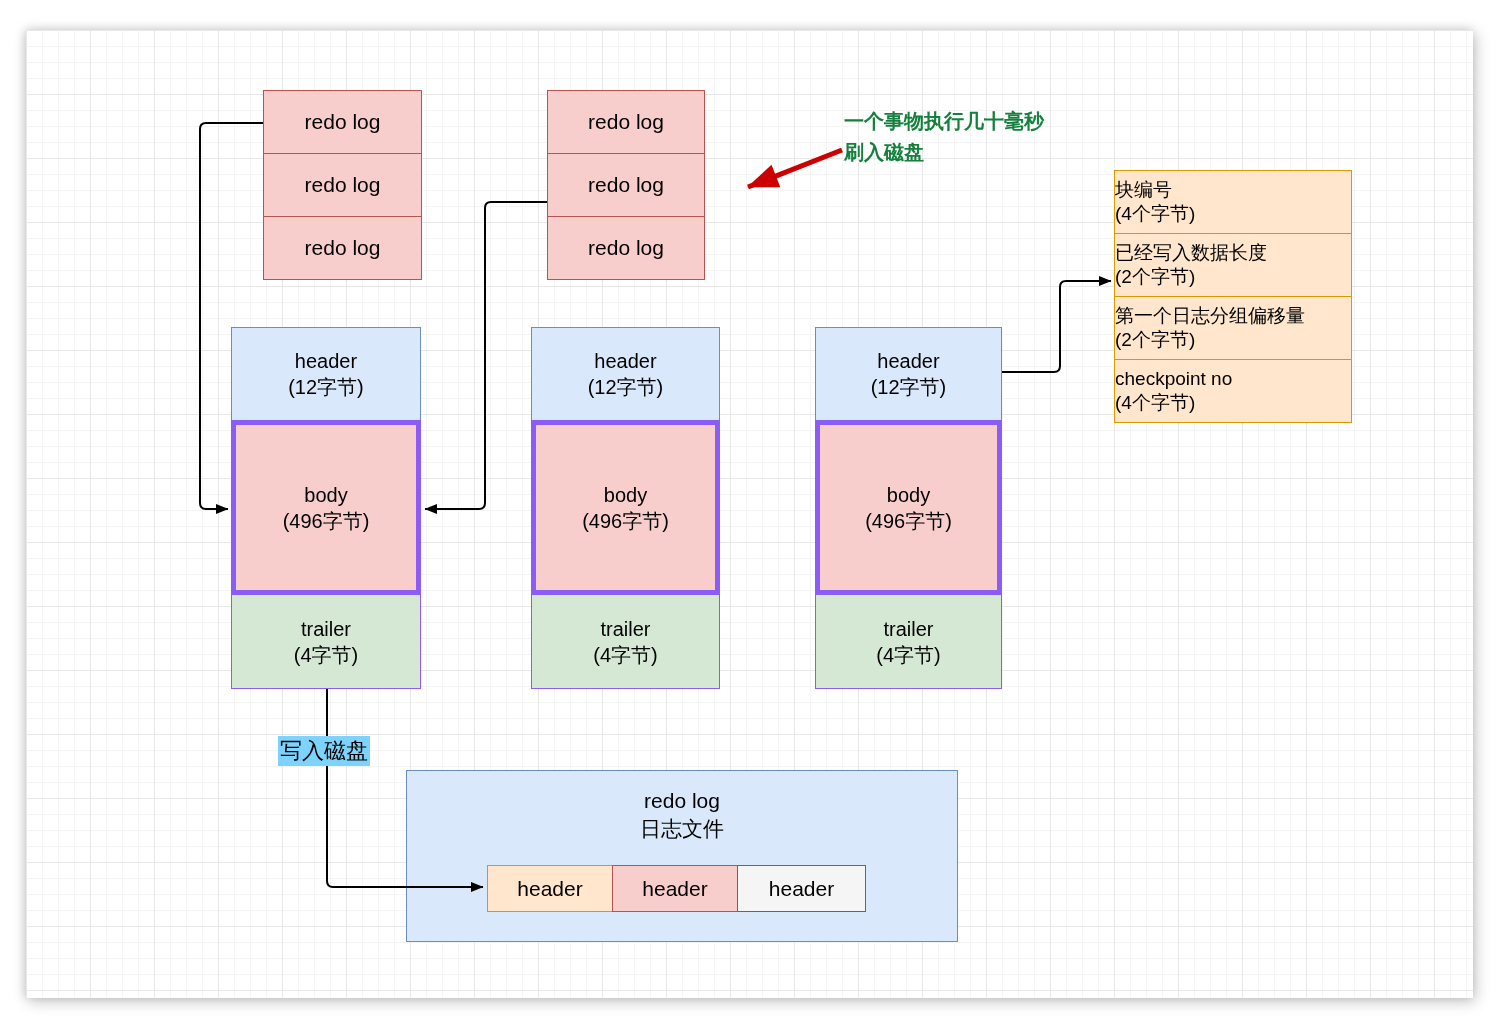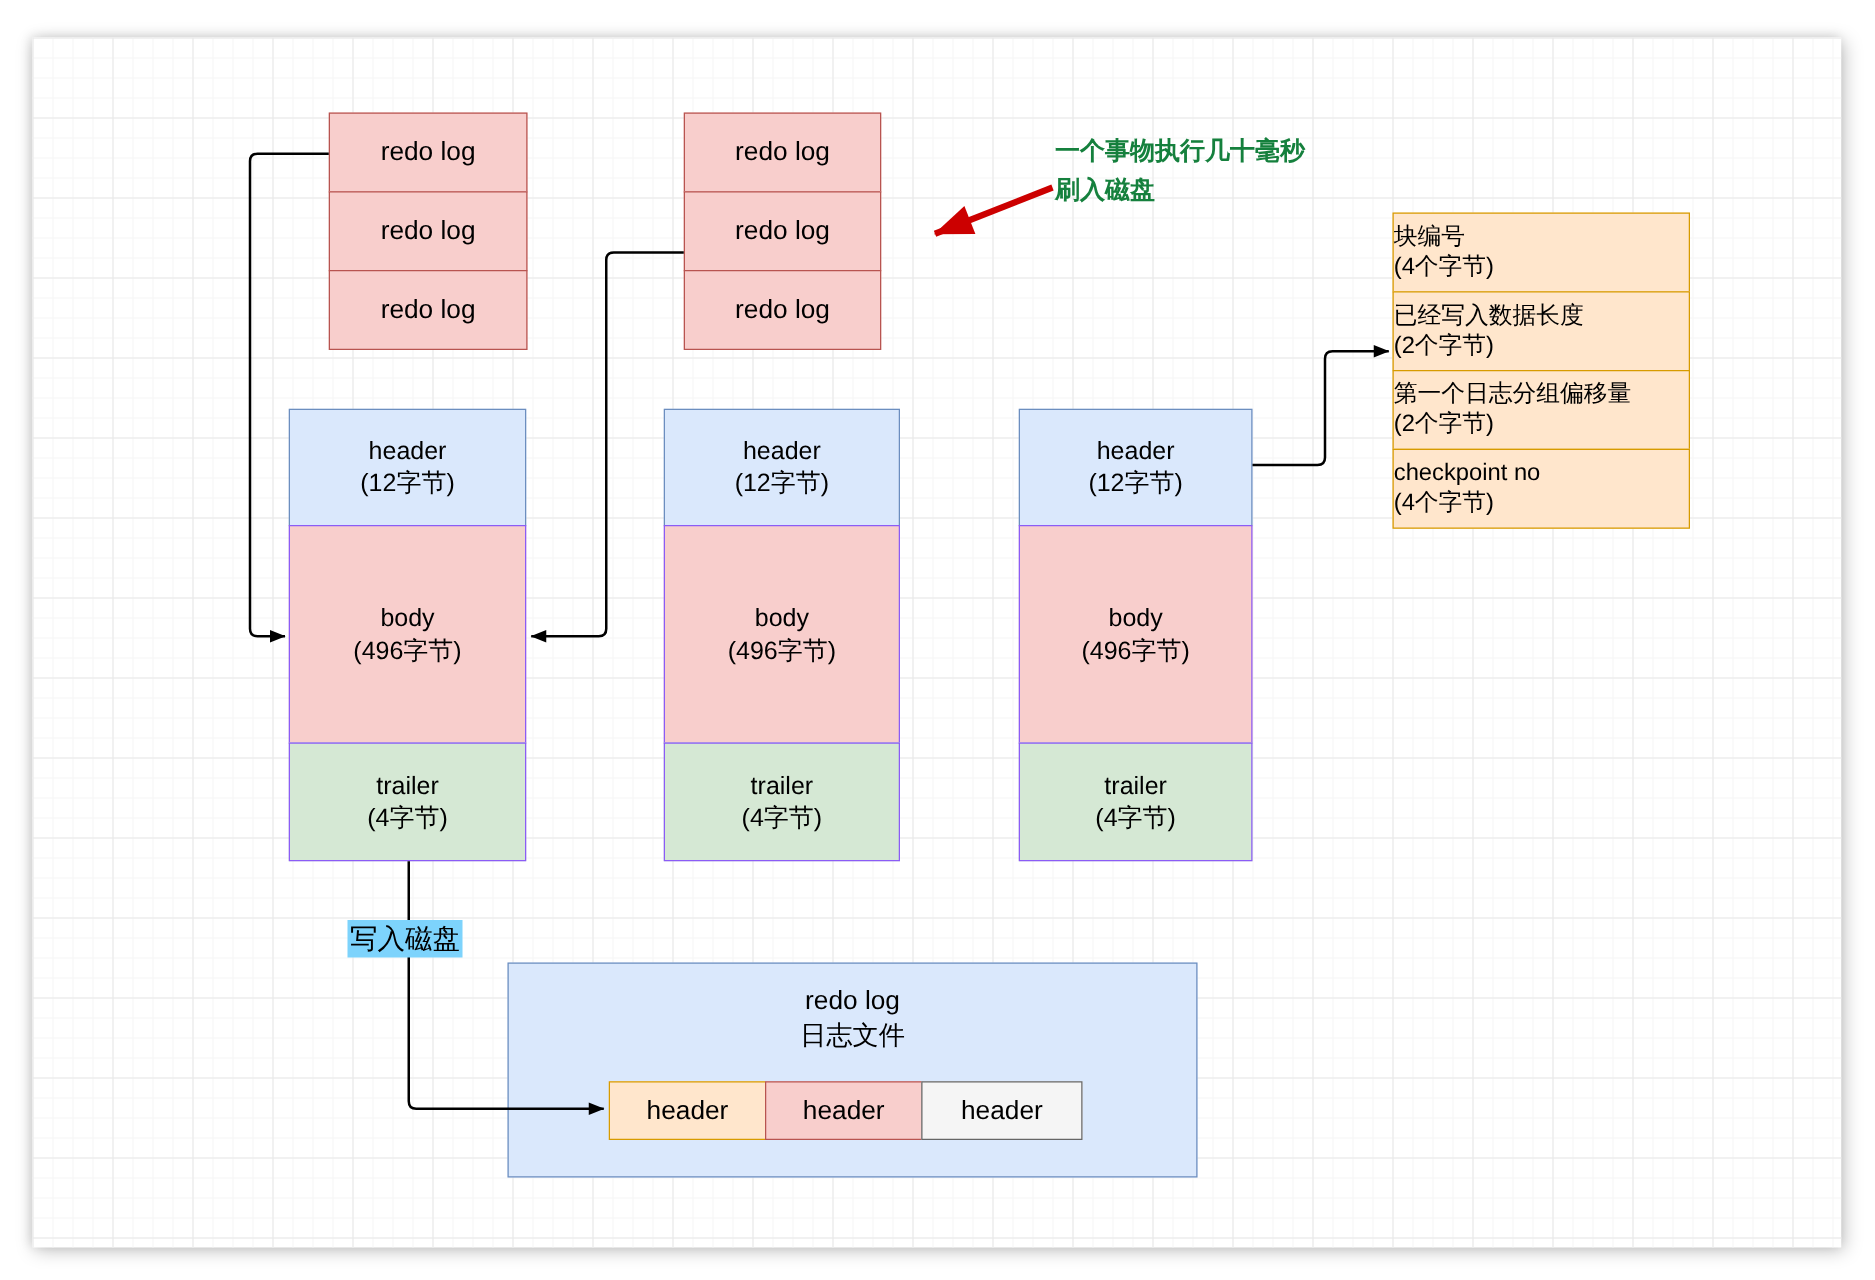--- a/index.html
+++ b/index.html
@@ -32,21 +32,21 @@
   }
   .stack-row + .stack-row { margin-top: -1px; }
 
   
   .log-block { display: flex; flex-direction: column; }
   .lb-sec {
     display: flex; flex-direction: column; align-items: center; justify-content: center;
     font-size: 20px; line-height: 26px; text-align: center;
   }
   .lb-header { height: 94px; background: #DAE8FC; border: 1px solid #6C8EBF; }
-  .lb-body   { height: 175px; background: #F8CECC; border: 1px solid #8b5cf6; margin-top: -1px; }
+  .lb-body   { height: 175px; background: #F8CECC; border: 5px solid #8b5cf6; margin-top: -1px; }
   .lb-trailer{ height: 95px; background: #D5E8D4; border: 1px solid #8b5cf6; margin-top: -1px; }
 
   
   .bh-box { display: flex; flex-direction: column; }
   .bh-row {
     height: 64px; display: flex; flex-direction: column; align-items: flex-start; justify-content: center;
     background: #FFE6CC; border: 1px solid #D79B00;
     font-size: 19px; line-height: 24px; text-align: center;
   }
   .bh-row + .bh-row { margin-top: -1px; }

